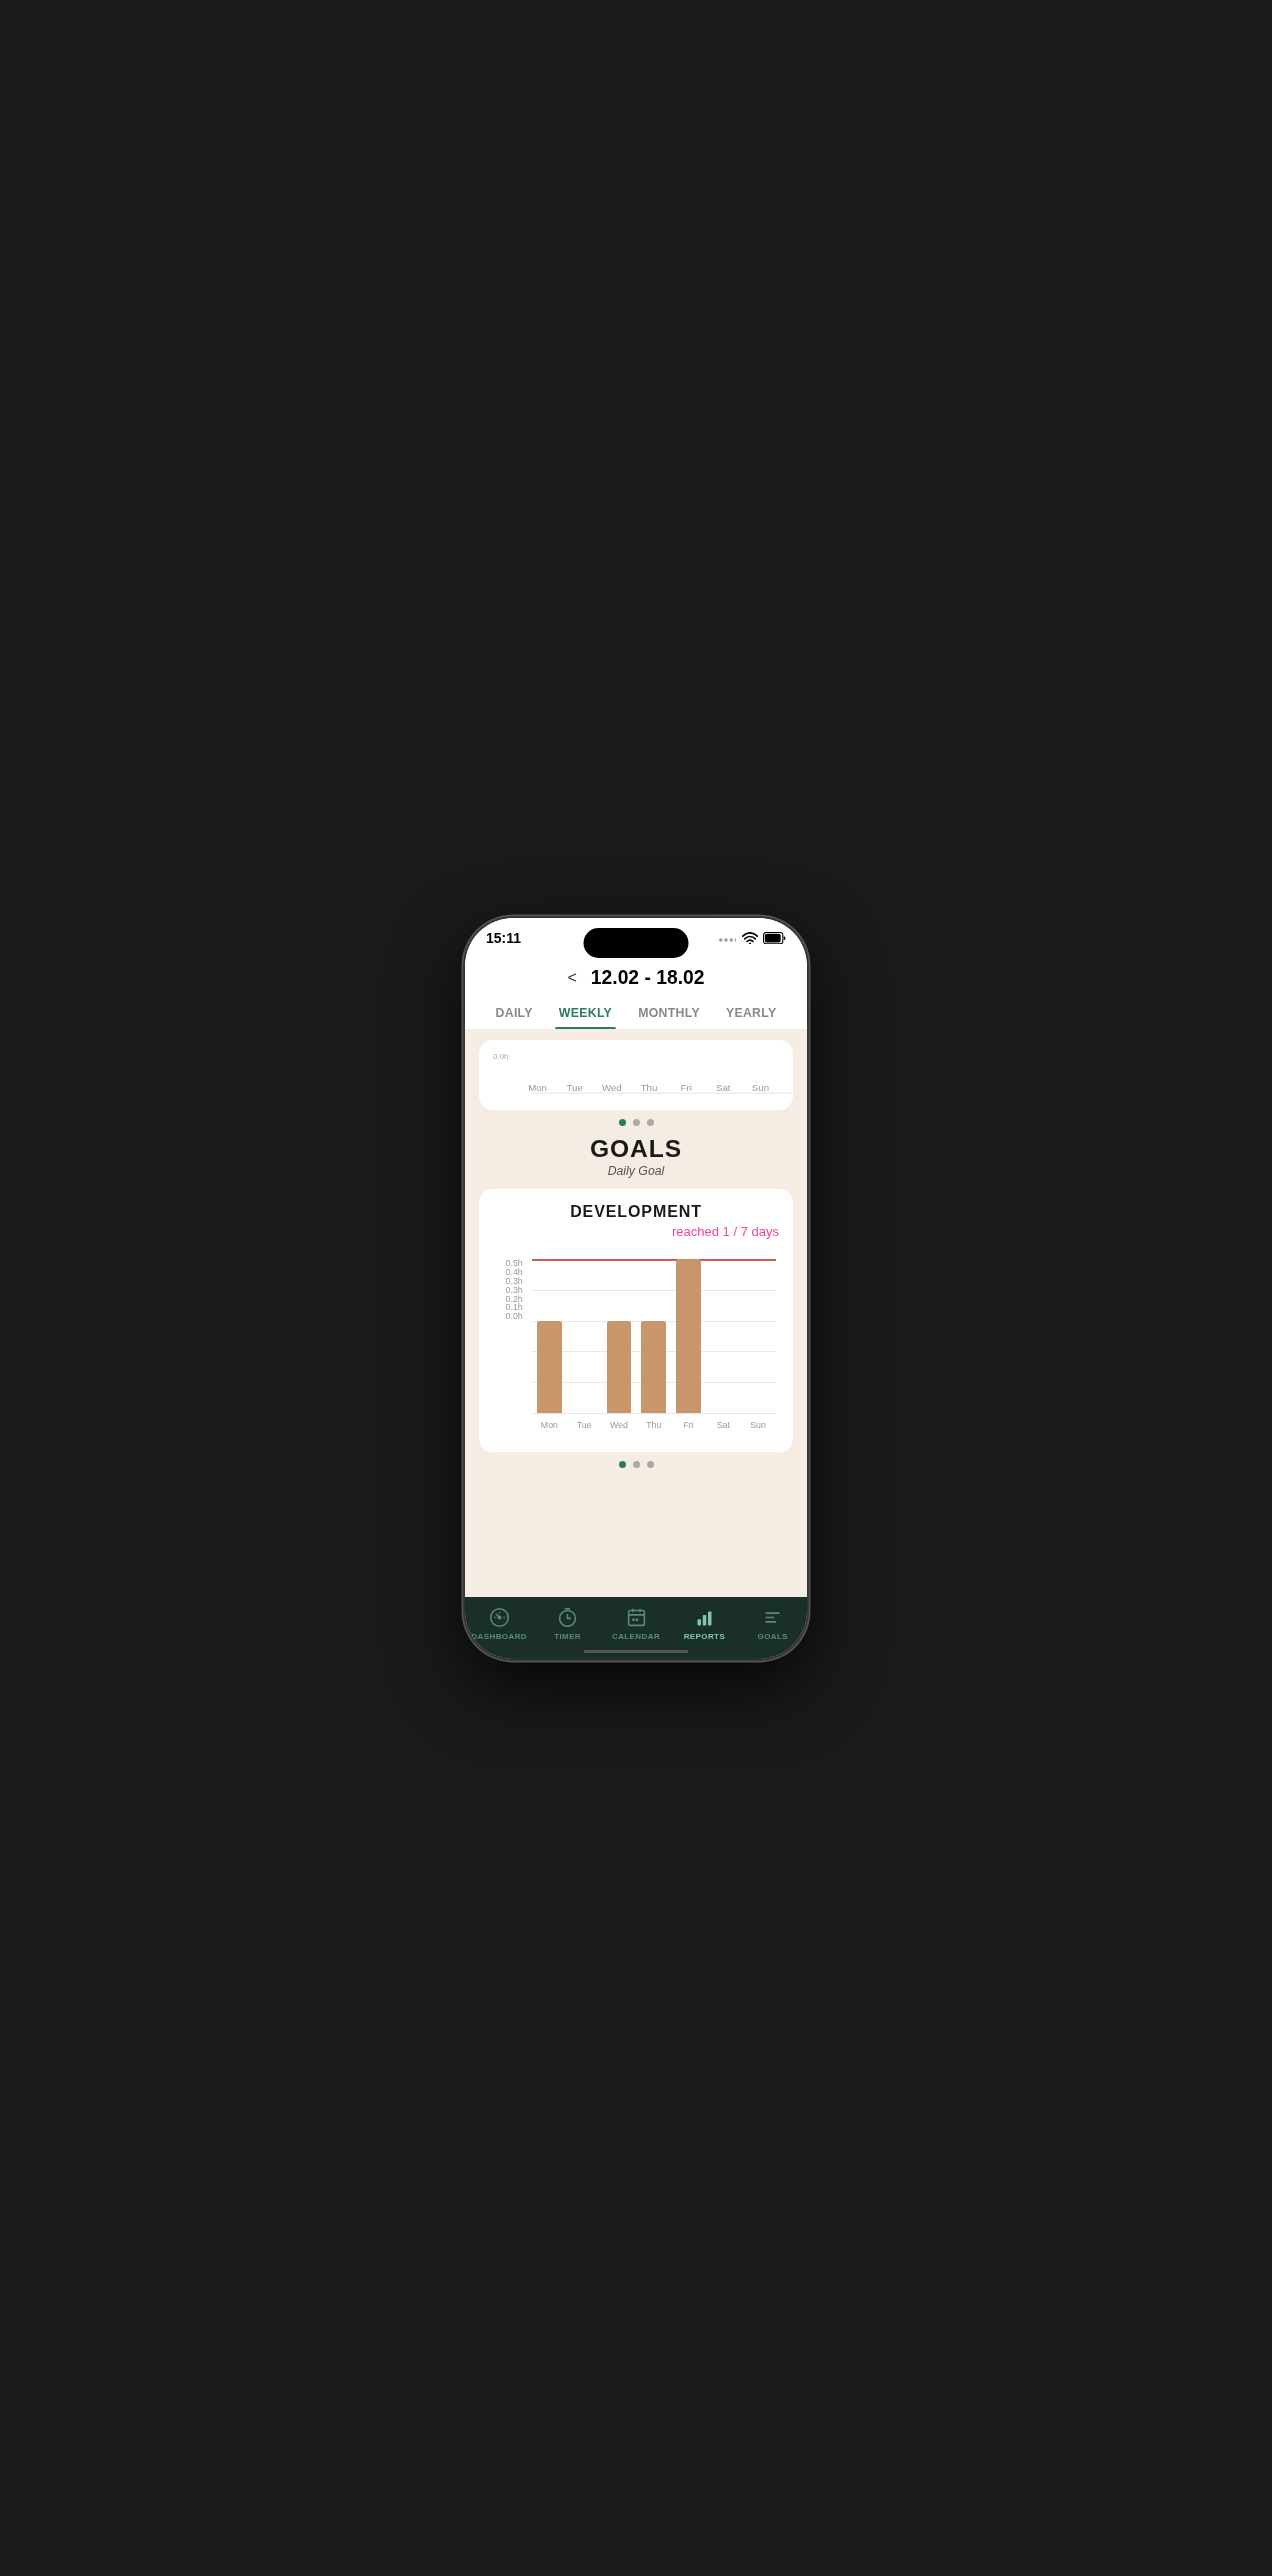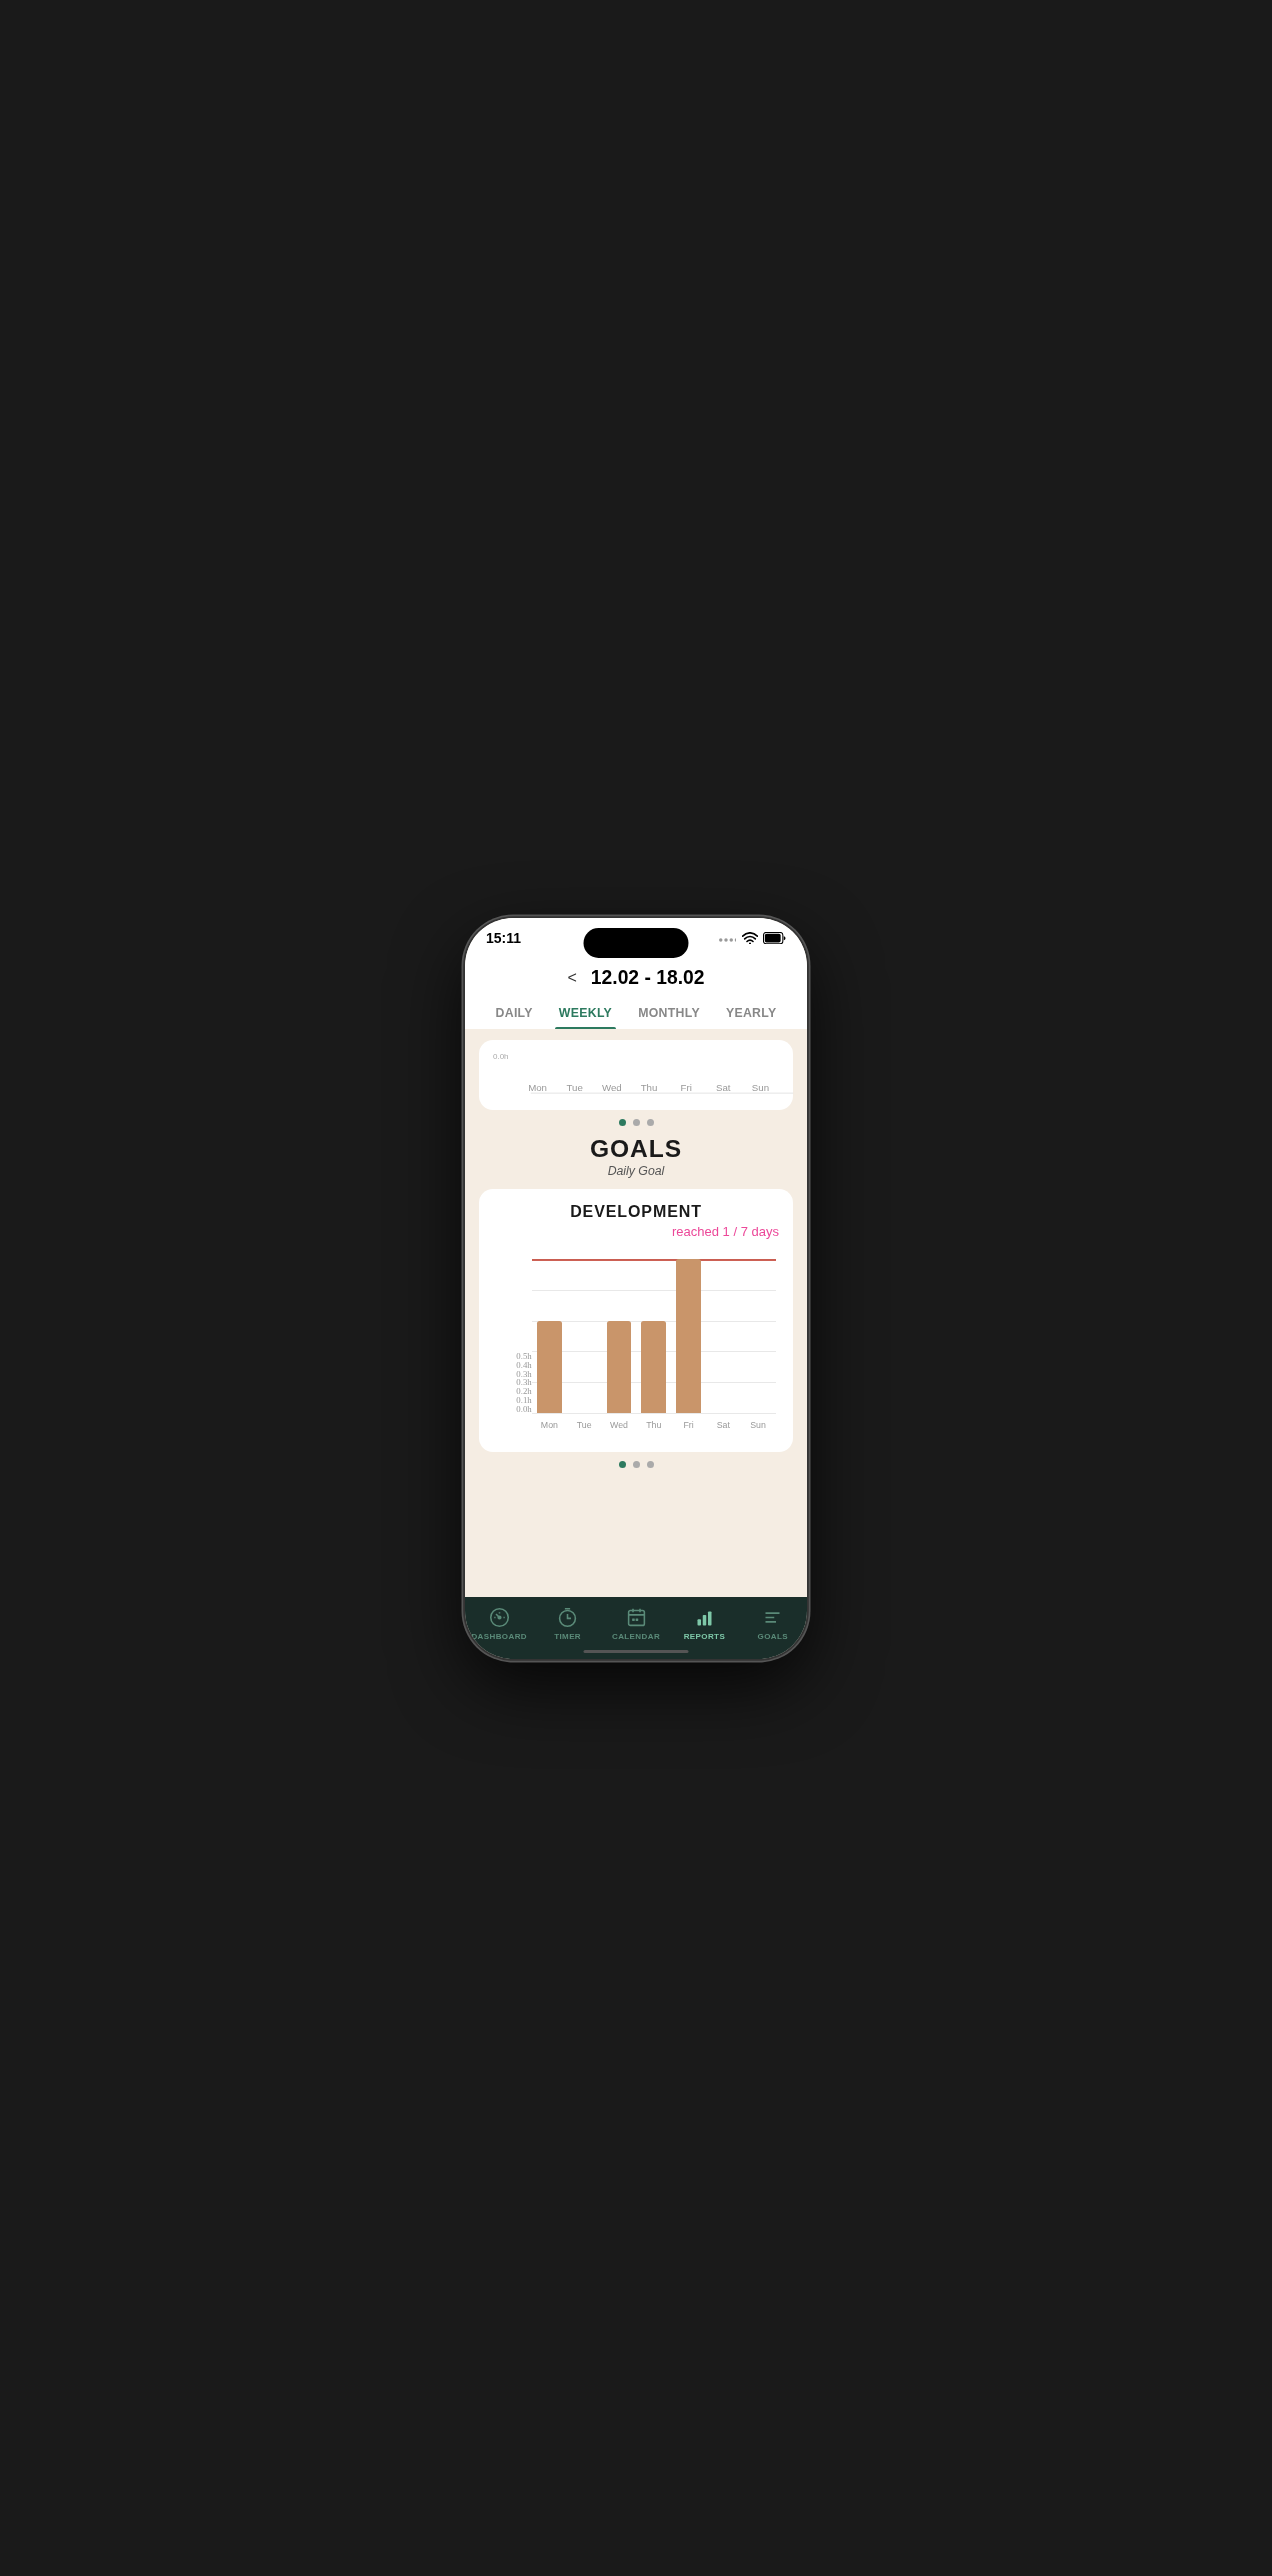--- a/index.html
+++ b/index.html
@@ -212,27 +212,26 @@
     .goal-line {
       position: absolute;
       left: 39px;
       right: 3.5px;
       height: 1.8px;
       background: #c0392b;
       opacity: 0.8;
     }
     .y-labels {
       position: absolute;
-      top: 0; left: 9px;
+      top: 0; left: 0;
       bottom: 21px;
       display: flex;
       flex-direction: column;
-      justify-content: flex-end;
+      justify-content: flex-start;
       width: 35px;
-      font-family: Liberation Serif, serif;
     }
     .y-label {
       font-size: 8.8px;
       color: #999;
       text-align: right;
       padding-right: 5.3px;
       line-height: 1;
     }
     .bars-area {
       position: absolute;

